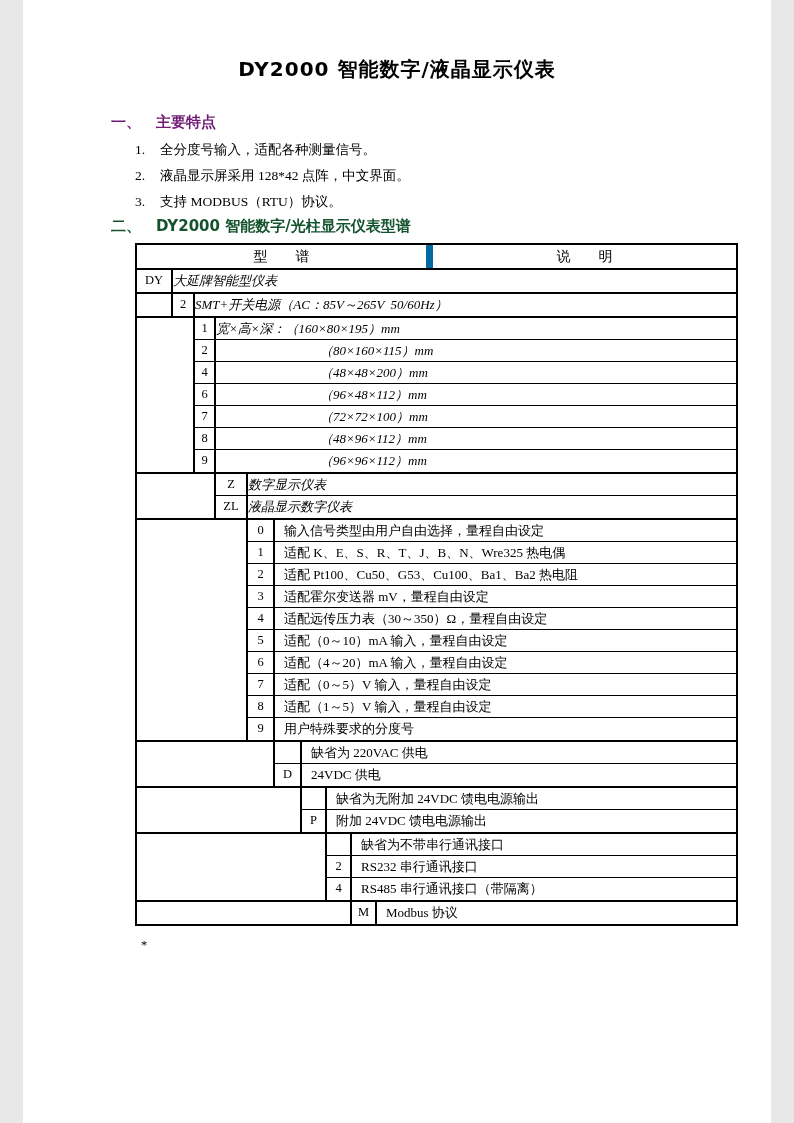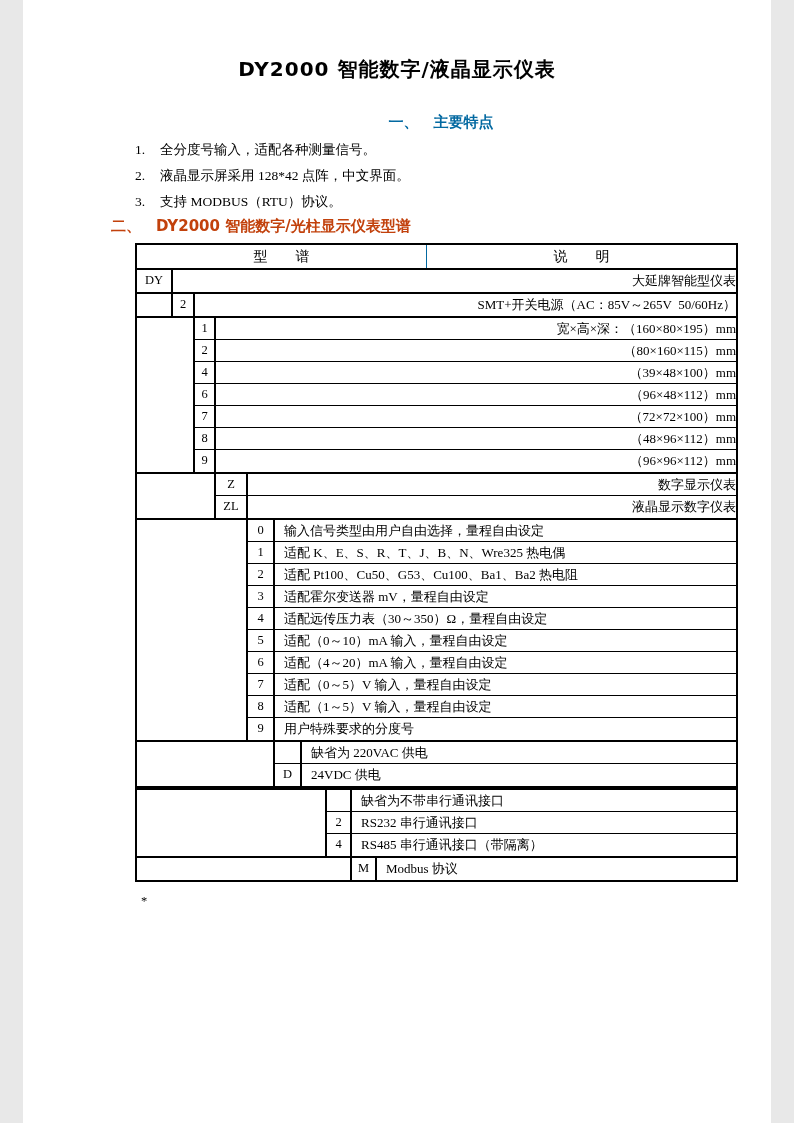--- a/index.html
+++ b/index.html
@@ -20,56 +20,56 @@
   .sec-heading .num{display:inline-block;margin-right:15px;}
   .sec-heading.second{margin-top:3px;margin-bottom:8px;}
   .feature-list{margin-left:112px;font-size:13.5px;}
   .feature-item{display:flex;height:26px;align-items:center;white-space:pre;}
   .feature-item .fnum{width:25px;flex:none;}
   .model-table{
     margin-left:112px;width:603px;border:2px solid #000;box-sizing:border-box;
     font-size:13px;
   }
   .thead{display:flex;height:23px;line-height:23px;border-bottom:2px solid #000;font-size:14px;}
-  .thead .left{width:289px;flex:none;border-right:1px solid #0369a1;text-align:center;}
+  .thead .left{width:289px;flex:none;border-right:7px solid #0369a1;text-align:center;}
   .thead .right{flex:1;text-align:center;}
   .group{display:flex;border-bottom:2px solid #000;}
   .group:last-child{border-bottom:none;}
   .lead{flex:none;border-right:2px solid #000;box-sizing:border-box;}
   .grows{flex:1;display:flex;flex-direction:column;min-width:0;}
   .trow{display:flex;height:22px;line-height:21px;border-bottom:1px solid #000;box-sizing:border-box;}
   .trow:last-child{border-bottom:none;}
   .code{flex:none;border-right:2px solid #000;box-sizing:content-box;text-align:center;font-size:12.5px;}
   .cellc{flex:1;min-width:0;overflow:hidden;white-space:pre;}
-  .cellc.c{text-align:right;}
+  .cellc.c{text-align:left;font-style:italic;}
   .cellc.l{padding-left:9px;text-align:left;}
-  .cellc.offset{padding-left:70px;}
+  .cellc.offset{padding-left:104px;}
   .footnote{
     margin:10px 0 0 118px;font-size:12.5px;display:flex;white-space:pre;line-height:18px;
   }
   .footnote .star{width:22px;flex:none;}
 </style>
 </head>
 <body>
 
 <div class="page">
 
   <div class="doc-title">DY2000 智能数字/液晶显示仪表</div>
 
-  <div class="sec-heading" style="color: #0369a1; text-align: center;">
+  <div class="sec-heading" style="color: #701a75;">
     <span class="num">一、</span><span>主要特点</span>
   </div>
 
   <div class="feature-list">
       <div class="feature-item"><div class="fnum">1.</div><div>全分度号输入，适配各种测量信号。</div></div>
       <div class="feature-item"><div class="fnum">2.</div><div>液晶显示屏采用 128*42 点阵，中文界面。</div></div>
       <div class="feature-item"><div class="fnum">3.</div><div>支持 MODBUS（RTU）协议。</div></div>
     </div>
 
-  <div class="sec-heading second" style="color: #c2410c;">
+  <div class="sec-heading second" style="color: #14532d;">
     <span class="num">二、</span><span>DY2000 智能数字/光柱显示仪表型谱</span>
   </div>
 
   <div class="model-table">
     <div class="thead">
       <div class="left">型　　谱</div>
       <div class="right">说　　明</div>
     </div>
     <div>
         <div class="group">
@@ -95,21 +95,21 @@
             <div class="trow">
               <div class="code" style="width: 19px;">1</div>
               <div class="cellc c">宽×高×深：（160×80×195）mm</div>
             </div>
             <div class="trow">
               <div class="code" style="width: 19px;">2</div>
               <div class="cellc c offset">（80×160×115）mm</div>
             </div>
             <div class="trow">
               <div class="code" style="width: 19px;">4</div>
-              <div class="cellc c offset">（39×48×100）mm</div>
+              <div class="cellc c offset">（48×48×200）mm</div>
             </div>
             <div class="trow">
               <div class="code" style="width: 19px;">6</div>
               <div class="cellc c offset">（96×48×112）mm</div>
             </div>
             <div class="trow">
               <div class="code" style="width: 19px;">7</div>
               <div class="cellc c offset">（72×72×100）mm</div>
             </div>
             <div class="trow">
@@ -188,20 +188,30 @@
               <div class="cellc l">缺省为 220VAC 供电</div>
             </div>
             <div class="trow">
               <div class="code" style="width: 25px;">D</div>
               <div class="cellc l">24VDC 供电</div>
             </div>
           </div>
         </div>
         <div class="group">
           <div class="lead" style="width: 165px;"></div>
+          <div class="grows">
+            <div class="trow">
+              <div class="code" style="width: 23px;"></div>
+              <div class="cellc l">缺省为无附加 24VDC 馈电电源输出</div>
+            </div>
+            <div class="trow">
+              <div class="code" style="width: 23px;">P</div>
+              <div class="cellc l">附加 24VDC 馈电电源输出</div>
+            </div>
+          </div>
         </div>
         <div class="group">
           <div class="lead" style="width: 190px;"></div>
           <div class="grows">
             <div class="trow">
               <div class="code" style="width: 23px;"></div>
               <div class="cellc l">缺省为不带串行通讯接口</div>
             </div>
             <div class="trow">
               <div class="code" style="width: 23px;">2</div>

